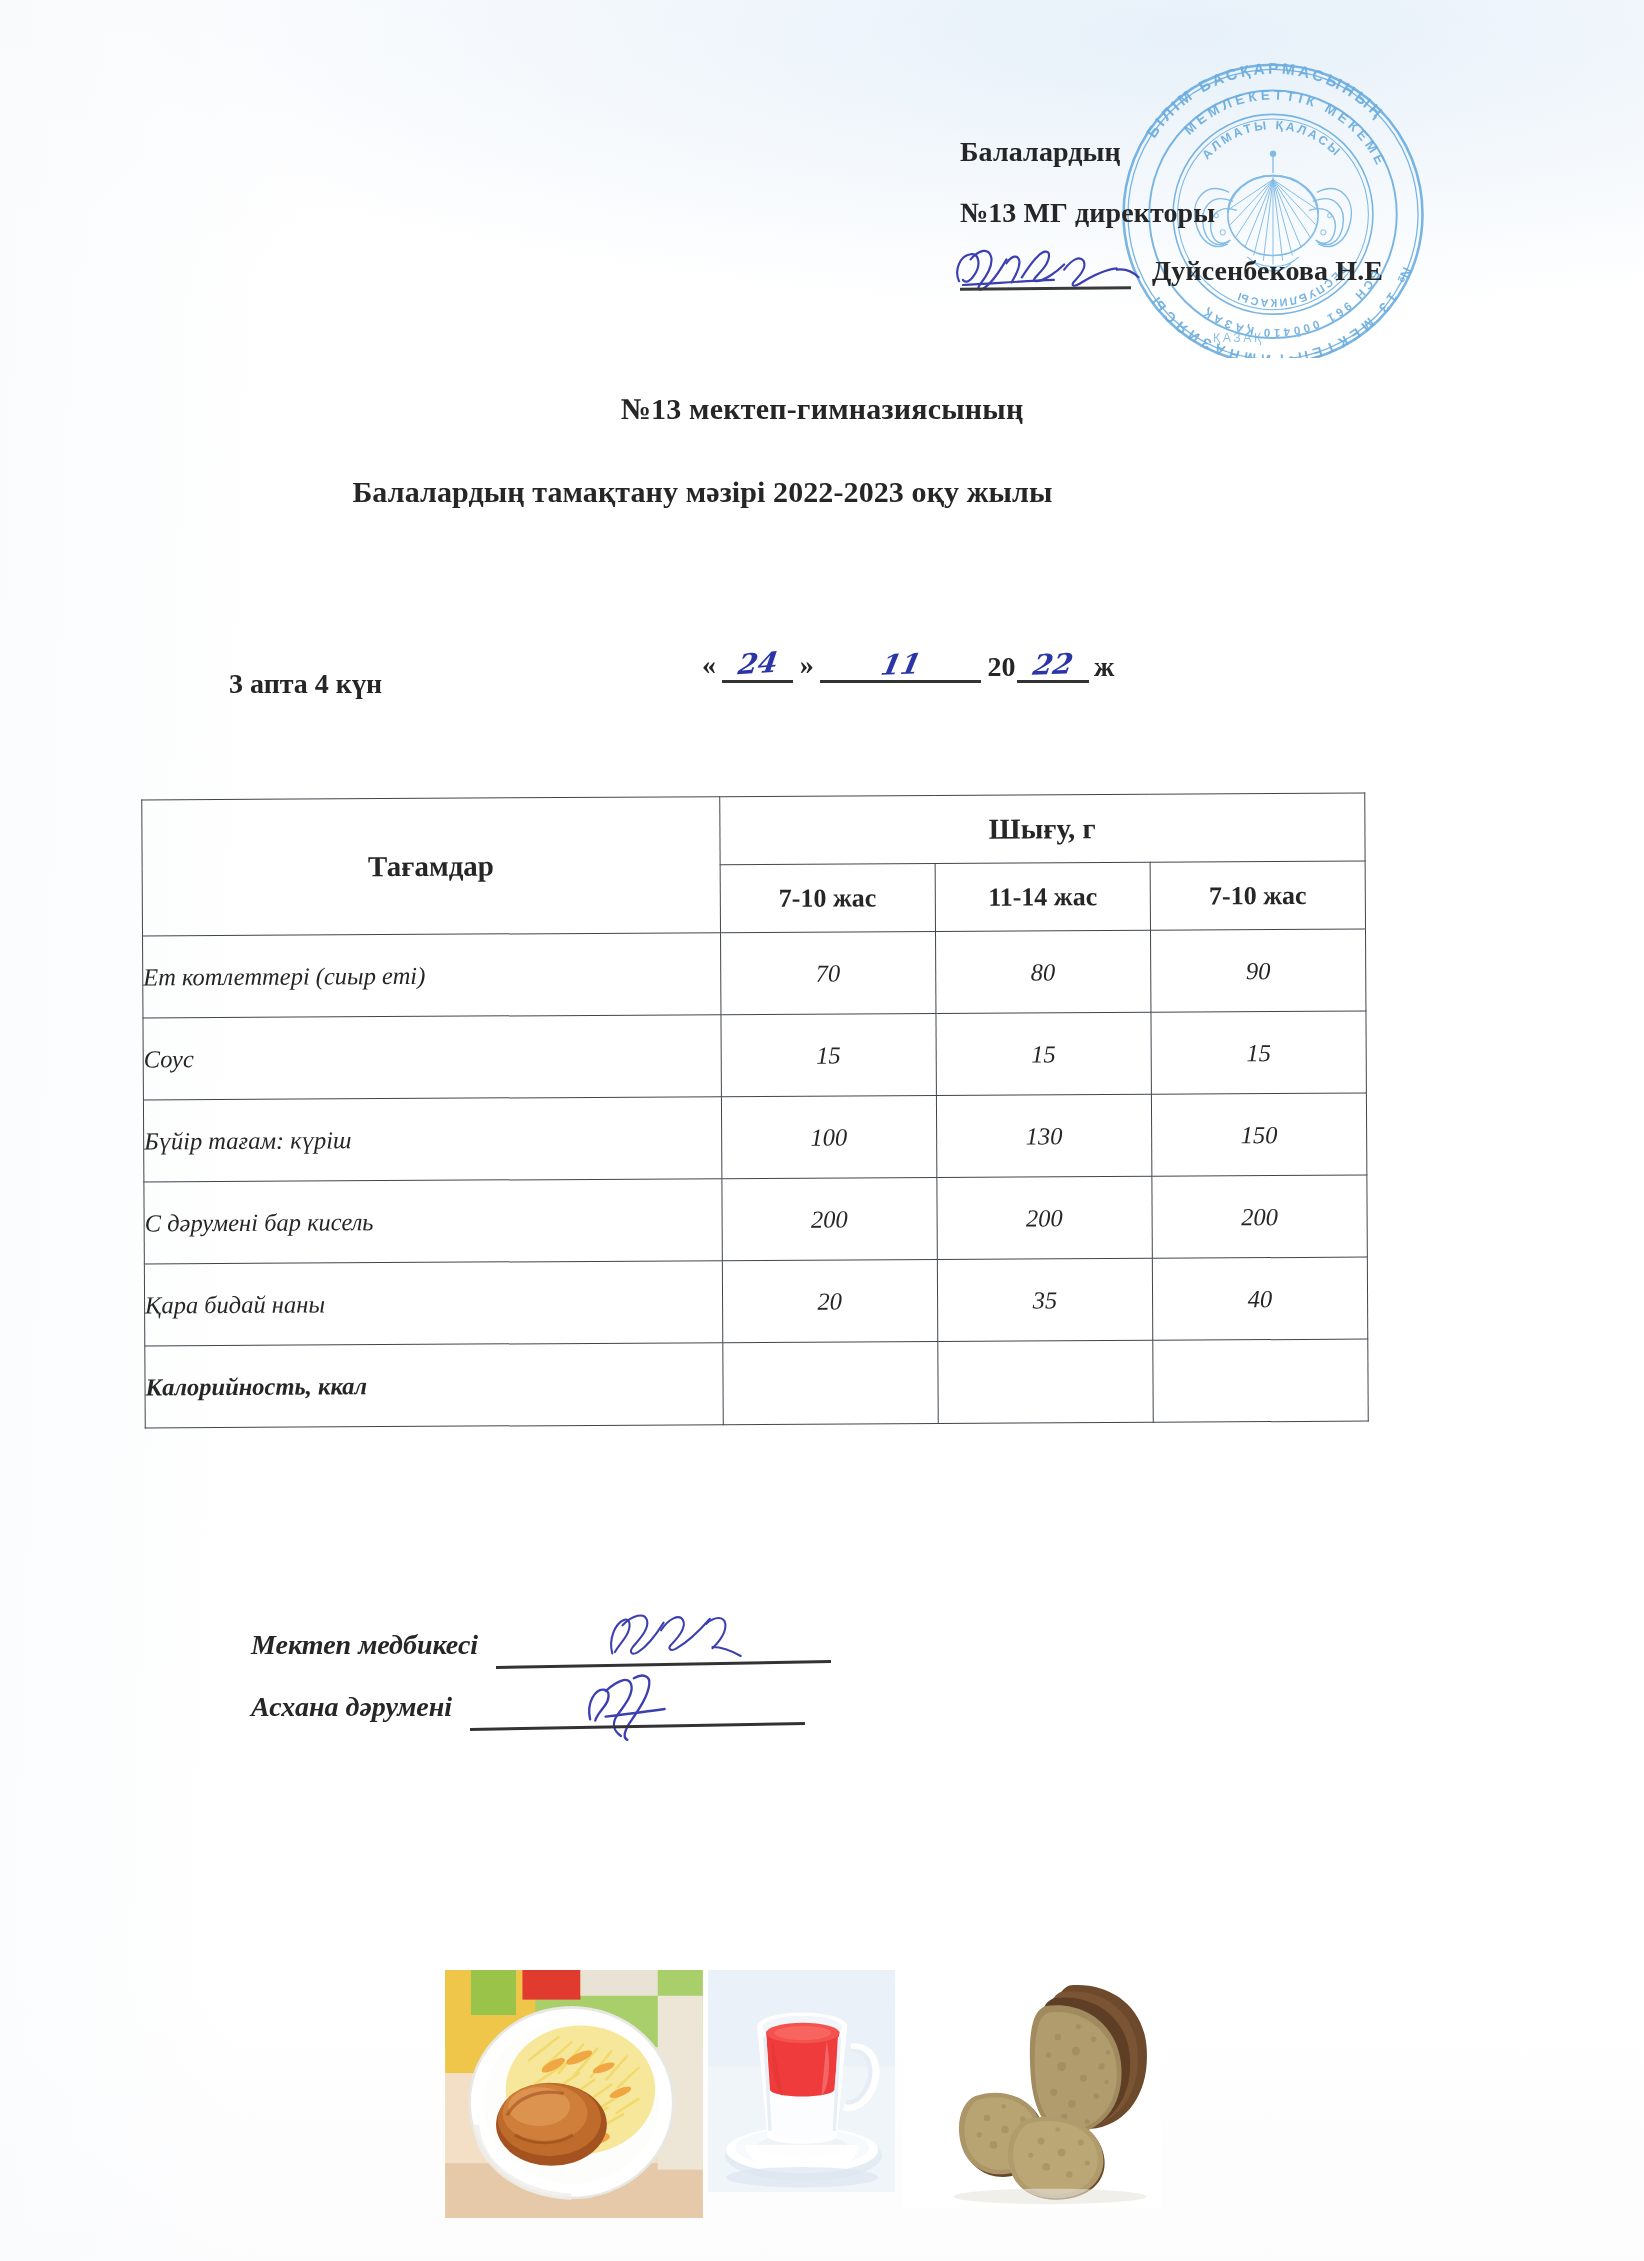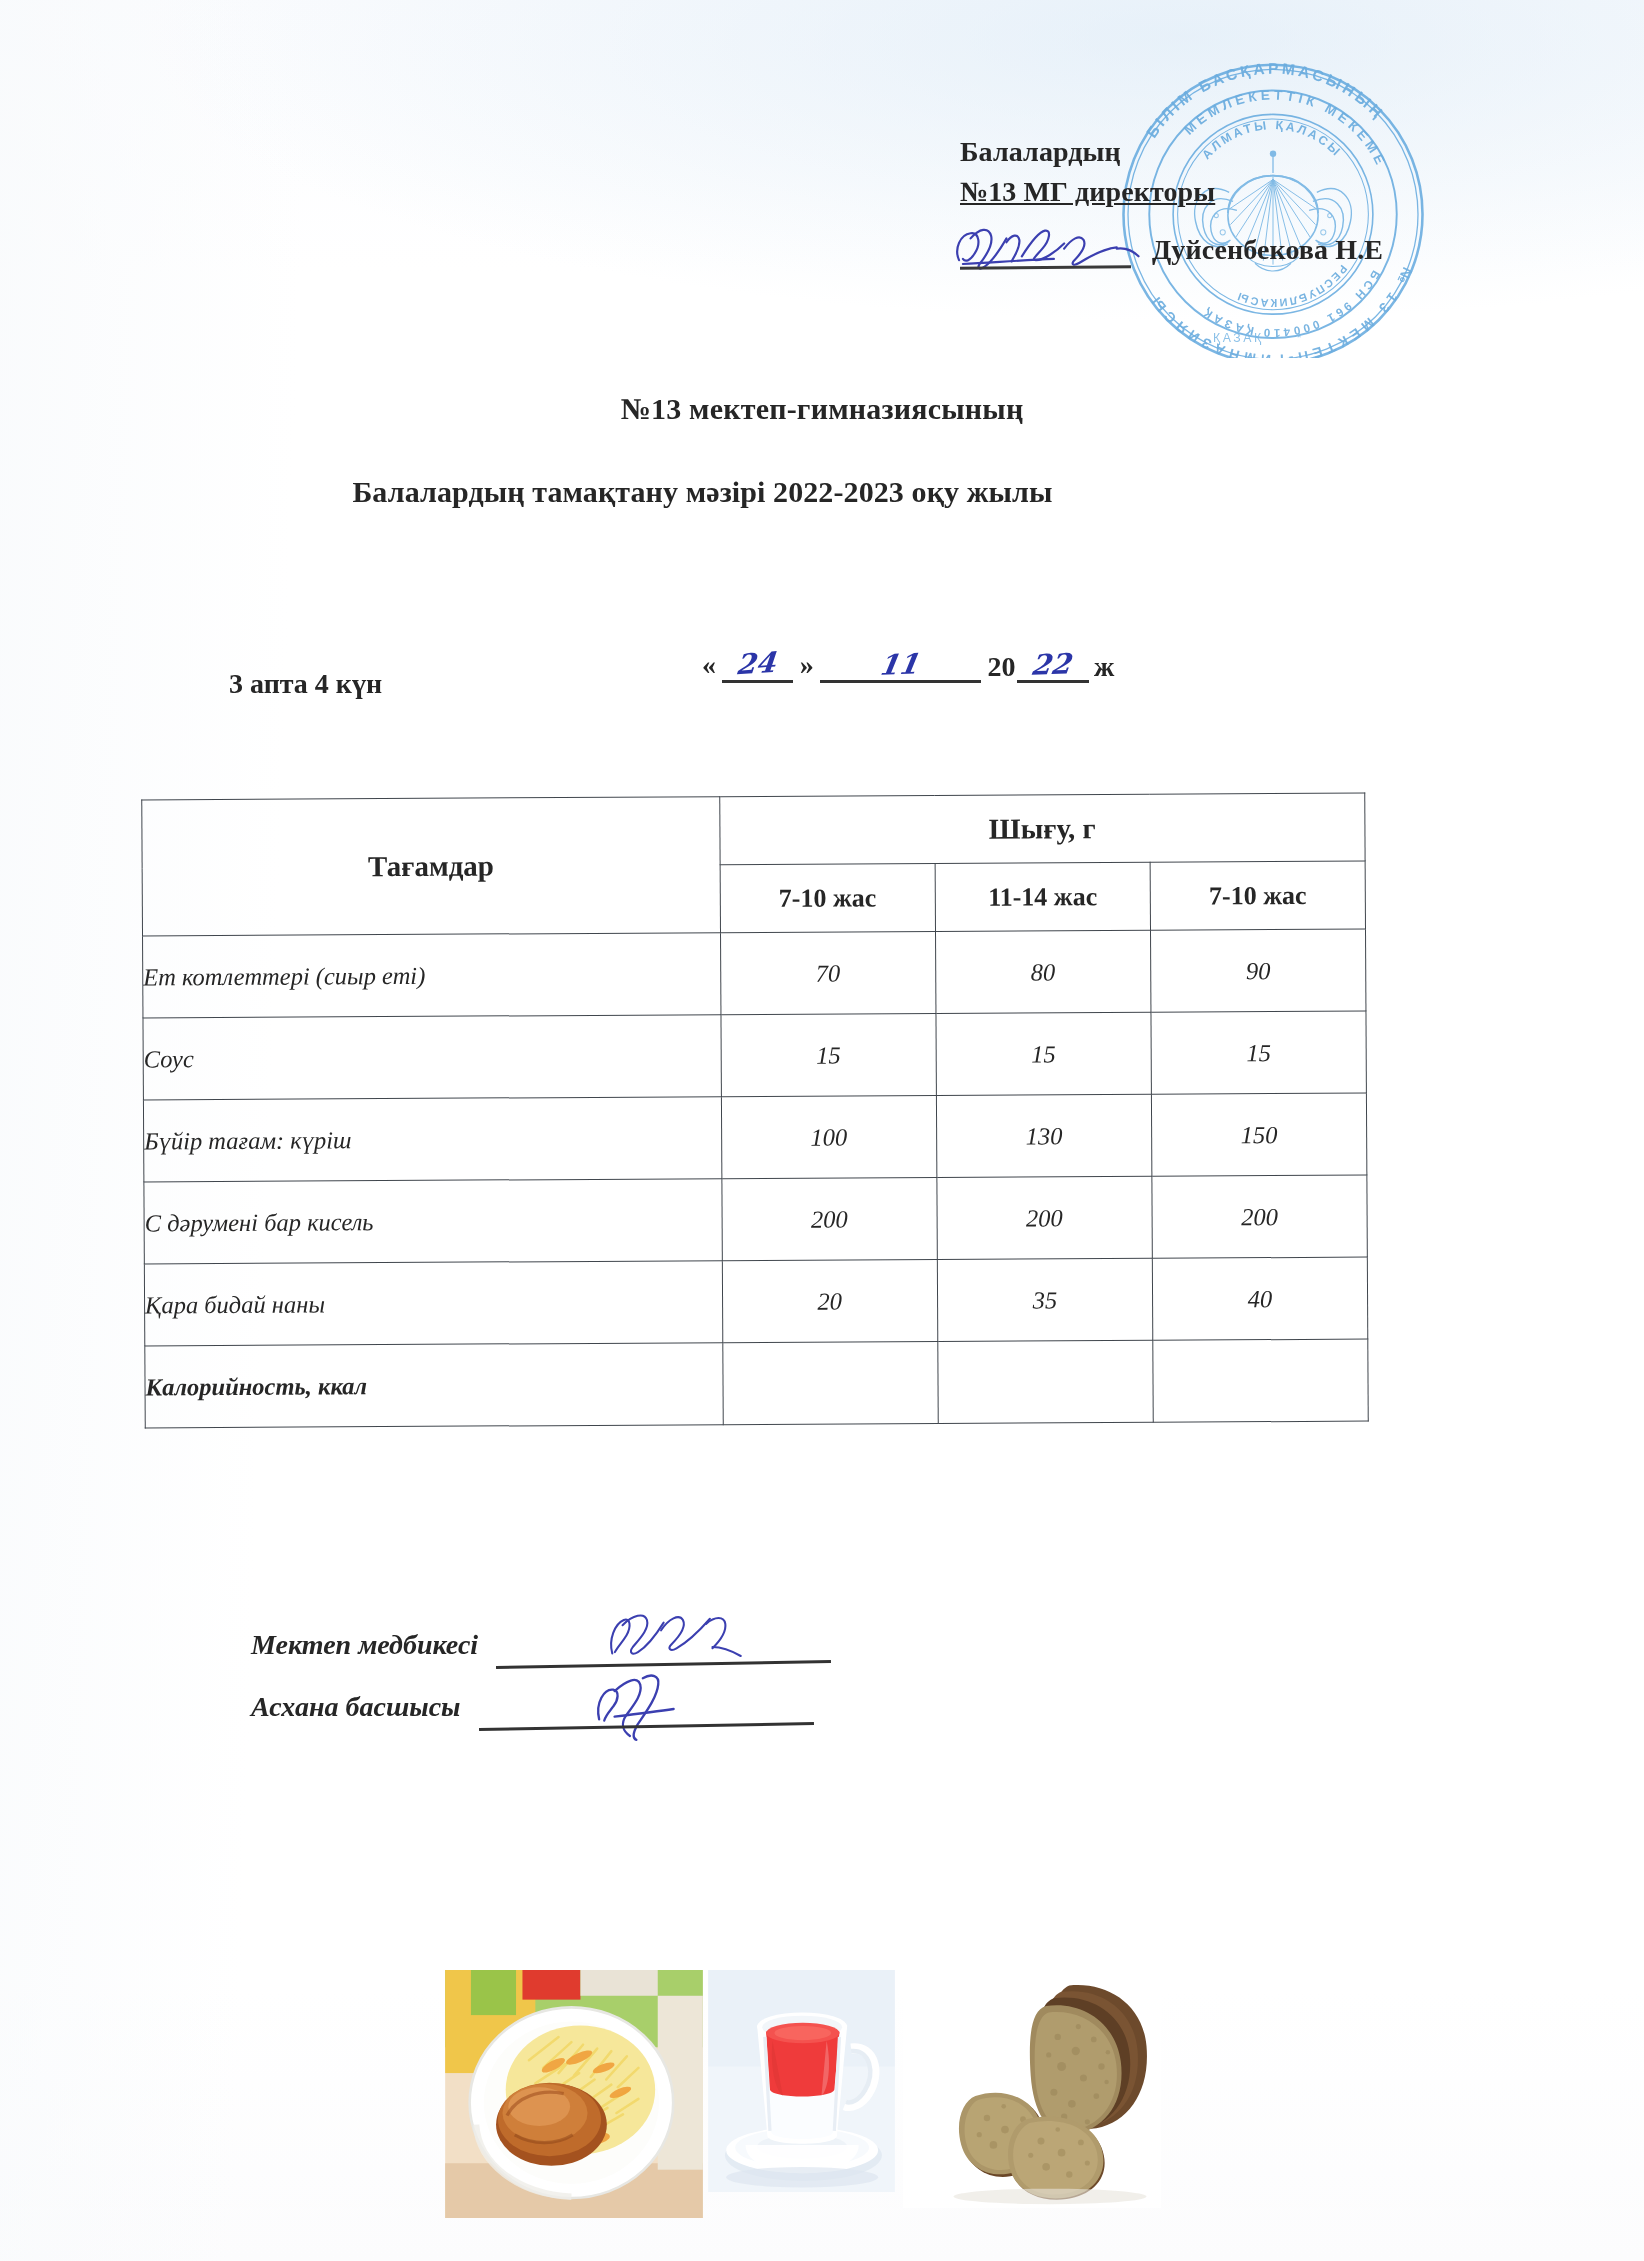--- a/index.html
+++ b/index.html
@@ -38,21 +38,21 @@
     position: absolute;
     left: 960px;
     top: 132px;
     width: 528px;
     font-weight: bold;
     font-size: 28px;
     line-height: 1.42;
     letter-spacing: 0.1px;
   }
   .approval .line1 { display:block; }
-  .approval .line2 { display:block; margin-top: 0; text-decoration: underline; }
+  .approval .line2 { display:block; margin-top: 21px; }
   .sig-row {
     display: flex;
     align-items: flex-end;
     margin-top: 15.5px;
     height: 43px;
     gap: 8px;
   }
   .sig-rule {
     position: relative;
     width: 171px;
@@ -483,21 +483,21 @@
           <path d="M30,72 C24,50 34,26 48,20 C58,16 60,30 52,44 C46,54 38,62 34,70"></path>
           <path d="M46,28 C62,12 80,8 84,20 C88,34 72,50 62,62 C56,70 60,76 70,70 C86,60 100,40 110,24"></path>
           <path d="M106,36 C118,18 134,10 140,20 C146,32 132,48 122,58 C116,64 120,70 130,64 C148,54 168,34 182,18"></path>
           <path d="M176,26 C190,14 204,14 206,26 C208,40 194,56 186,64"></path>
           <path d="M186,62 C200,62 216,68 230,76"></path>
         </g>
       </svg>
     </span>
   </div>
   <div class="signline">
-    <span class="label">Асхана басшысы</span>
+    <span class="label">Асхана дәрумені</span>
     <span class="rule-long">
       <svg class="scrawl" viewBox="0 0 260 110">
         <g fill="none" stroke="#3b3fb0" stroke-width="3.6" stroke-linecap="round">
           <path d="M36,78 C30,52 44,30 58,32 C68,34 66,48 58,58 C52,66 46,72 44,80"></path>
           <path d="M60,34 C78,18 96,10 100,24 C104,40 88,58 78,72 C70,84 72,96 84,104"></path>
           <path d="M104,14 C118,6 130,10 128,24 C126,44 108,68 96,86 C88,100 88,108 94,110"></path>
           <path d="M60,74 C92,70 124,66 152,62"></path>
         </g>
       </svg>
     </span>

